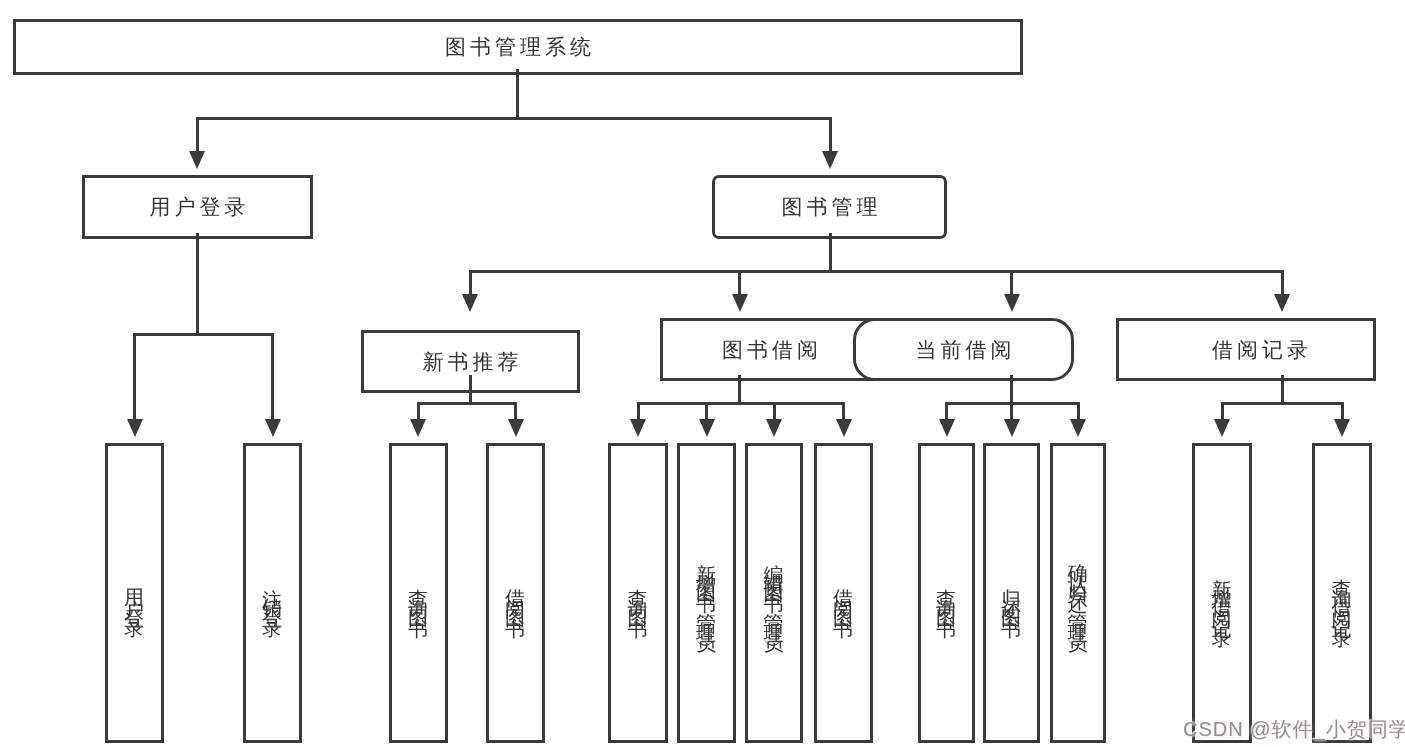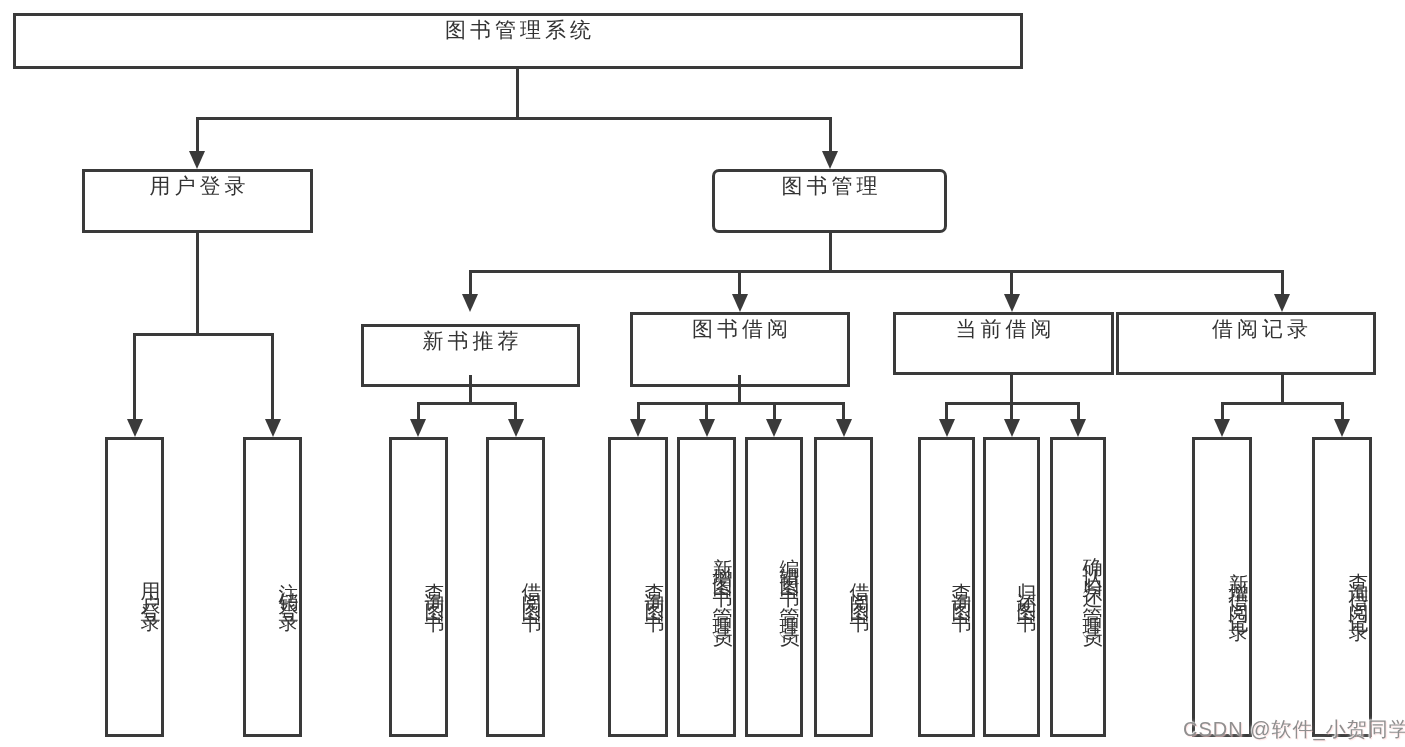--- a/index.html
+++ b/index.html
@@ -16,22 +16,24 @@
     background: var(--background);
     font-family: "Liberation Sans", "DejaVu Sans", sans-serif;
     overflow: hidden;
   }
   .box {
     position: absolute;
     box-sizing: border-box;
     border: 3px solid var(--line);
     background: var(--background);
     display: flex;
+    align-items: center;
     justify-content: center;
     color: var(--text);
+    margin-top: 6px;
   }
   .hlabel {
     font-size: 21px;
     letter-spacing: 4px;
     text-indent: 4px;
     color: var(--text);
     white-space: nowrap;
   }
   .leaf {
     top: 437px;
@@ -104,24 +106,24 @@
   <div class="vline" style="left:738px; top:270px; height:27px;"></div>
   <div class="arrow" style="left:732px; top:294px;"></div>
   <div class="vline" style="left:1010px; top:270px; height:27px;"></div>
   <div class="arrow" style="left:1004px; top:294px;"></div>
   <div class="vline" style="left:1281px; top:270px; height:27px;"></div>
   <div class="arrow" style="left:1274px; top:294px;"></div>
 
   <div class="box" style="left:361px; top:324px; width:219px; height:63px;">
     <span class="hlabel">新书推荐</span>
   </div>
-  <div class="box" style="left:630px; top:312px; width:220px; height:75px;">
+  <div class="box" style="left:660px; top:312px; width:220px; height:63px;">
     <span class="hlabel">图书借阅</span>
   </div>
-  <div class="box" style="left:893px; top:312px; width:221px; height:63px;">
+  <div class="box" style="left:853px; top:312px; width:221px; height:63px;border-radius:22px;">
     <span class="hlabel">当前借阅</span>
   </div>
   <div class="box" style="left:1116px; top:312px; width:260px; height:63px;padding-left:28px;">
     <span class="hlabel">借阅记录</span>
   </div>
 
   <div class="vline" style="left:469px; top:375px; height:30px;"></div>
   <div class="hline" style="left:417px; top:402px; width:100px;"></div>
   <div class="vline" style="left:417px; top:402px; height:19px;"></div>
   <div class="arrow" style="left:410px; top:419px;"></div>

